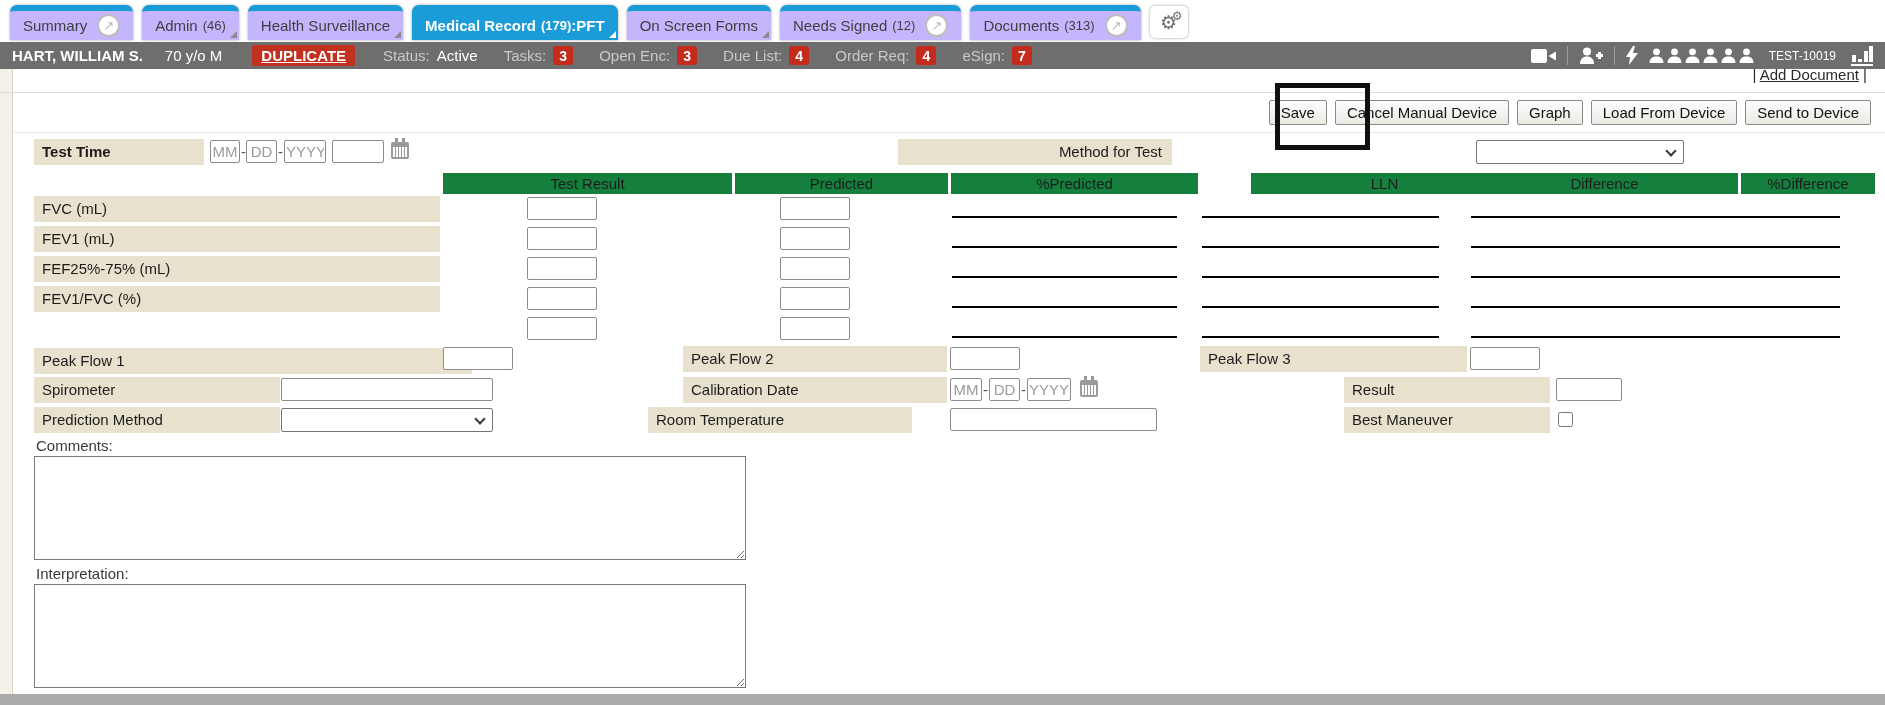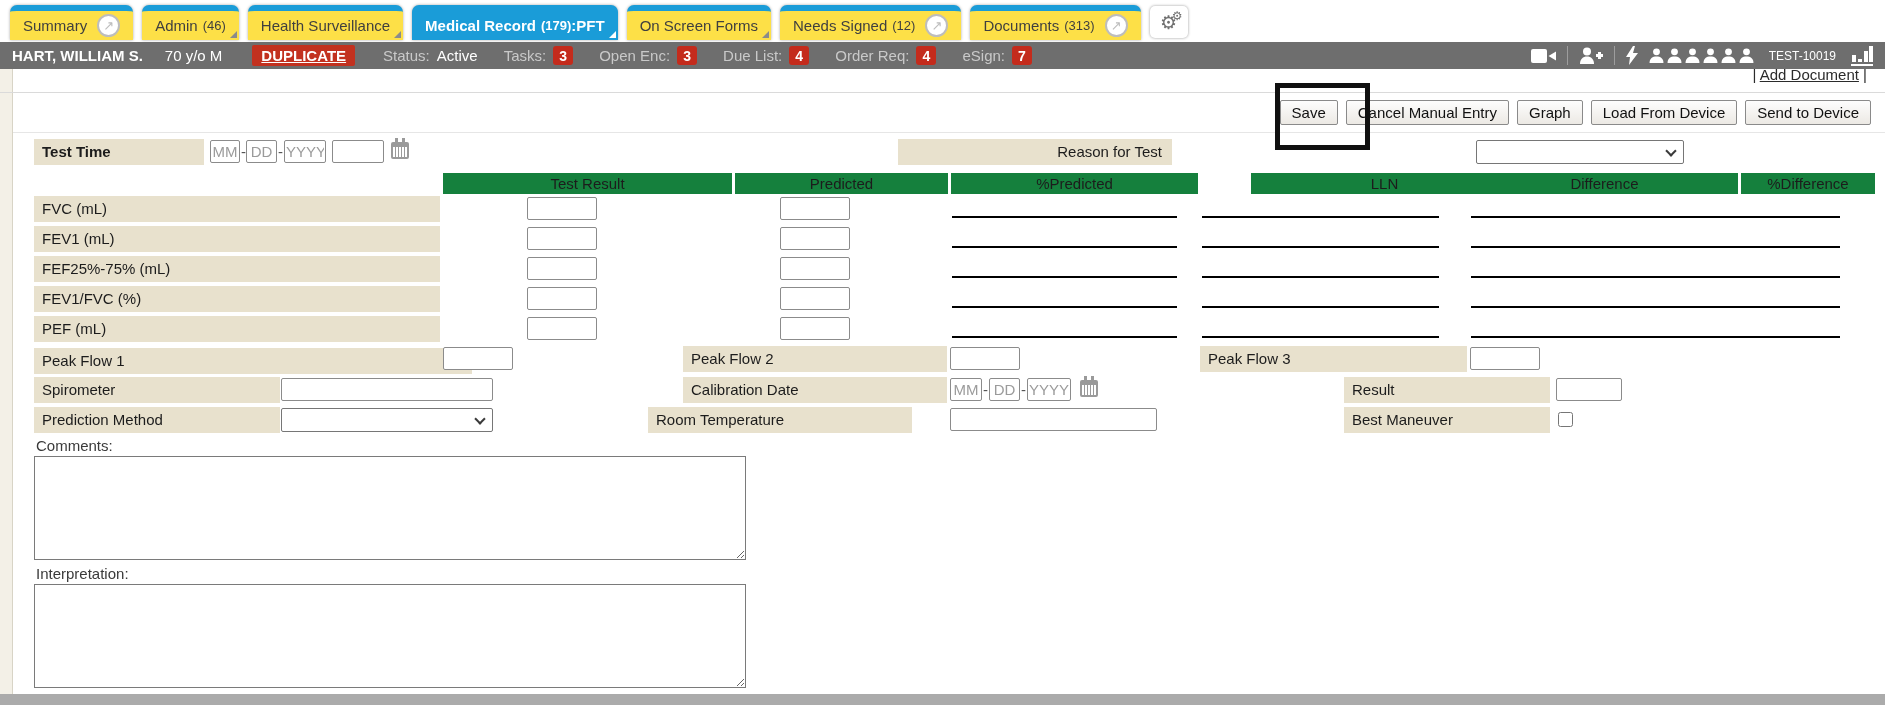--- a/index.html
+++ b/index.html
@@ -1,21 +1,21 @@
 <!DOCTYPE html>
 <html><head>
 <meta charset="utf-8">
 <style>
   * { margin:0; padding:0; box-sizing:border-box; }
   html,body { background:#fff; font-family:"Liberation Sans", sans-serif; }
   #screen { position:relative; width:1885px; height:705px; background:#fff; overflow:hidden; }
 
   
   .tabbar { position:absolute; left:0; top:0; width:1885px; height:42px; background:#fff; display:flex; align-items:flex-start; padding-left:10px; }
-  .tab { position:relative; margin:5px 9px 0 0; height:35px; background:#fde047; border-radius:7px 7px 0 0;
+  .tab { position:relative; margin:5px 9px 0 0; height:35px; background:#c4b5fd; border-radius:7px 7px 0 0;
          border-top:6px solid #1A9CD8; display:flex; align-items:center; padding:0 13px;
          font-size:15px; color:#3f3f3f; box-shadow:0 0 3px rgba(0,0,0,.35); cursor:pointer; white-space:nowrap; }
   .tab.active { background:#1A9CD8; color:#fff; font-weight:bold; }
   .tab-count { font-size:13px; margin-left:5px; }
   .tab-suffix { font-size:15px; }
   .dogear::after { content:""; position:absolute; right:2px; bottom:2px; width:0; height:0;
                    border-left:7px solid transparent; border-bottom:7px solid #8b8b8b; }
   .tab.active.dogear::after { border-bottom-color:#fff; }
   .popout { width:23px; height:23px; border:2px solid #bdbdbd; border-radius:50%; color:#bdbdbd;
             display:flex; align-items:center; justify-content:center; font-size:13px; margin-left:10px; font-weight:normal; background:#fff; }
@@ -213,38 +213,38 @@
 
   <div class="leftstrip"></div>
   <div class="vline"></div>
   <div class="hair1"></div>
   <div class="hair2"></div>
 
   <div class="adddoc"><span>| </span><u>Add Document</u><span> |</span></div>
 
   <div class="toolbar">
     <button class="btn">Save</button>
-    <button class="btn">Cancel Manual Entry</button>
+    <button class="btn">Cancel Manual Device</button>
     <button class="btn">Graph</button>
     <button class="btn">Load From Device</button>
     <button class="btn">Send to Device</button>
   </div>
 
   <div class="blackbox"></div>
 
   <div class="cell bold" style="left:34px; top:139px; width:170px;">Test Time</div>
   <input class="inp center" style="left: 210px; top: 140px; width: 30px;" placeholder="MM">
   <div class="dash" style="left:241px; top:143px;">-</div>
   <input class="inp center" style="left: 246px; top: 140px; width: 31px;" placeholder="DD">
   <div class="dash" style="left:278px; top:143px;">-</div>
   <input class="inp center" style="left: 284px; top: 140px; width: 42px;" placeholder="YYYY">
   <input class="inp" style="left: 332px; top: 140px; width: 52px;">
   <div class="cal" style="left:391px; top:142px;"></div>
 
-  <div class="cell right" style="left:898px; top:139px; width:274px;">Reason for Test</div>
+  <div class="cell right" style="left:898px; top:139px; width:274px;">Method for Test</div>
   <div class="selbox" style="left:1476px; top:140px; width:208px;">
       <span class="chev"></span>
     </div>
 
   <div class="hcell" style="left:443px; width:289px;">Test Result</div>
   <div class="hcell" style="left:735px; width:213px;">Predicted</div>
   <div class="hcell" style="left:951px; width:247px;">%Predicted</div>
   <div class="hcell" style="left:1251px; width:267px;">LLN</div>
   <div class="hcell" style="left:1471px; width:267px;">Difference</div>
   <div class="hcell" style="left:1741px; width:134px;">%Difference</div>
@@ -274,21 +274,20 @@
   <div class="uline" style="left:1692px; top:276px; width:148px;"></div>
 
   <div class="cell" style="left:34px; top:286px; width:406px;">FEV1/FVC (%)</div>
   <input class="inp" style="left: 527px; top: 287px; width: 70px;">
   <input class="inp" style="left: 780px; top: 287px; width: 70px;">
   <div class="uline" style="left:952px; top:306px; width:225px;"></div>
   <div class="uline" style="left:1202px; top:306px; width:237px;"></div>
   <div class="uline" style="left:1471px; top:306px; width:235px;"></div>
   <div class="uline" style="left:1692px; top:306px; width:148px;"></div>
 
-  <div class="cell" style="left:34px; top:316px; width:406px;">PEF (mL)</div>
   <input class="inp" style="left: 527px; top: 317px; width: 70px;">
   <input class="inp" style="left: 780px; top: 317px; width: 70px;">
   <div class="uline" style="left:952px; top:336px; width:225px;"></div>
   <div class="uline" style="left:1202px; top:336px; width:237px;"></div>
   <div class="uline" style="left:1471px; top:336px; width:235px;"></div>
   <div class="uline" style="left:1692px; top:336px; width:148px;"></div>
 
   <div class="cell" style="left:34px; top:348px; width:438px;">Peak Flow 1</div>
   <input class="inp" style="left: 443px; top: 347px; width: 70px;">
   <div class="cell" style="left:683px; top:346px; width:264px;">Peak Flow 2</div>

